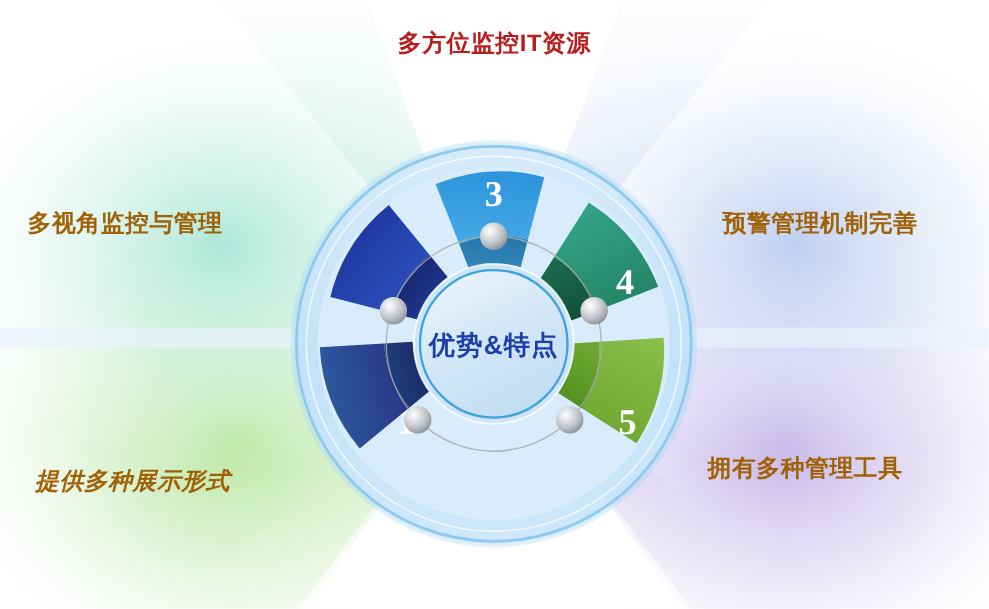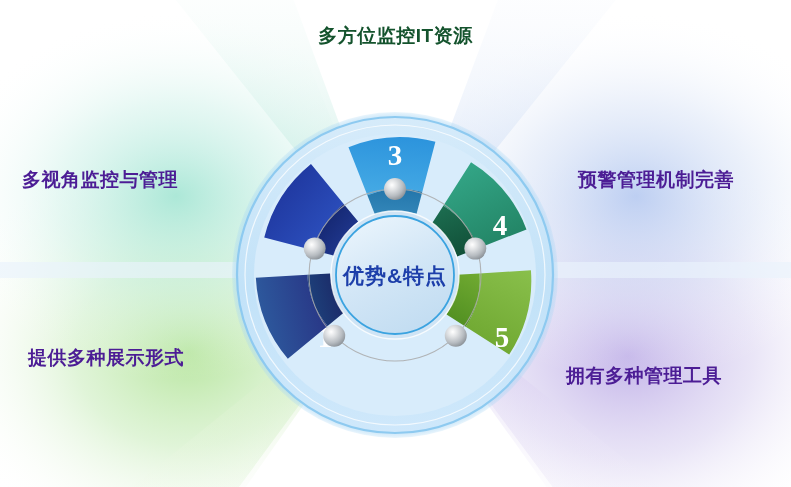--- a/index.html
+++ b/index.html
@@ -12,27 +12,27 @@
   }
   #stage{position:absolute;inset:0;width:791px;height:487px;}
   #bg{position:absolute;left:0;top:0;width:791px;height:487px;}
   #wheel{position:absolute;left:232px;top:112px;width:326px;height:326px;}
 
   .lbl{
     position:absolute;
     font-weight:bold;
     font-size:19px;
     letter-spacing:0.5px;
-    color:#4c1d95;
+    color:#a16207;
     white-space:nowrap;
     line-height:1;
   }
-  .lbl-top{left:0;top:26px;width:791px;text-align:center;color:#14532d;}
+  .lbl-top{left:0;top:26px;width:791px;text-align:center;color:#b91c1c;}
   .lbl-l1{left:22px;top:170px;}
-  .lbl-l2{left:28px;top:348px;}
+  .lbl-l2{left:28px;top:376px;font-style:italic;}
   .lbl-r1{left:578px;top:170px;}
   .lbl-r2{left:566px;top:366px;}
 
   .num{
     font-family:"Liberation Serif","DejaVu Serif",serif;
     font-size:29px;font-weight:bold;fill:#ffffff;
     paint-order:stroke;
   }
   .centertext{
     font-family:"Liberation Sans","DejaVu Sans",sans-serif;

